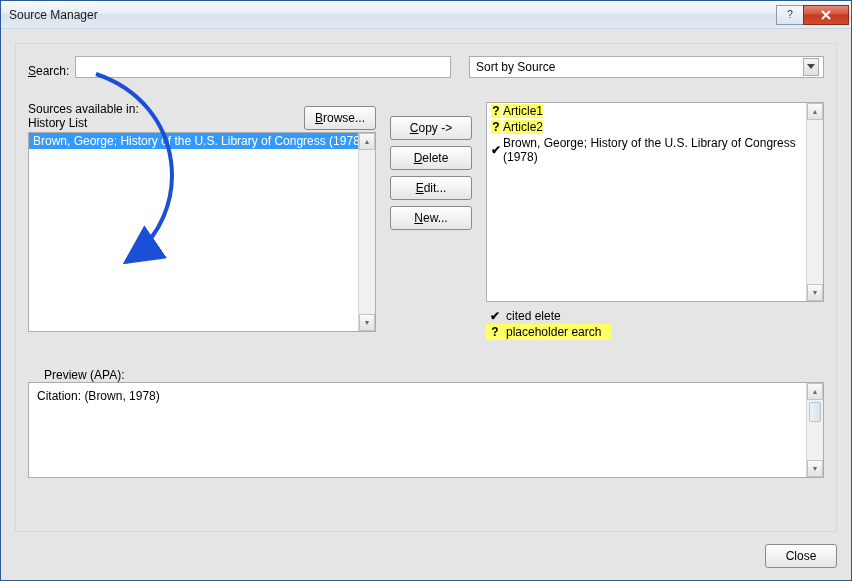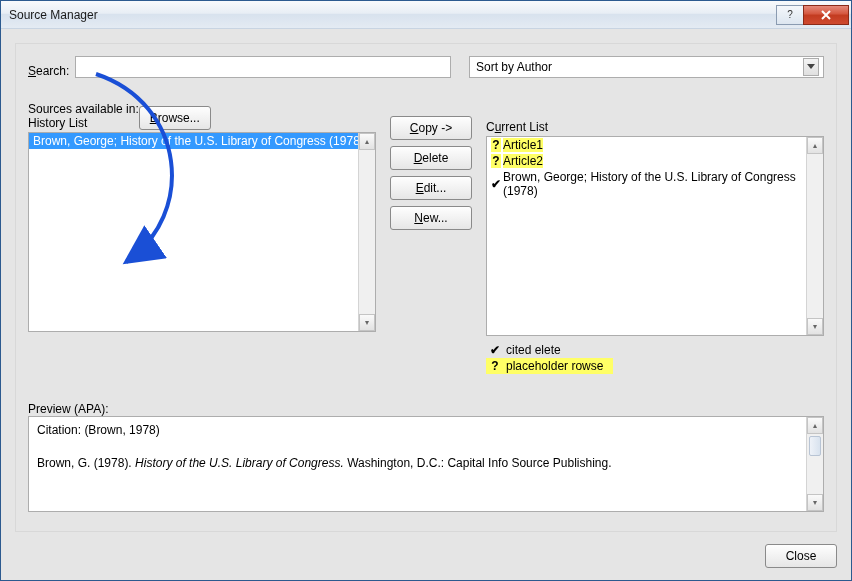--- a/index.html
+++ b/index.html
@@ -60,21 +60,21 @@
     width: 16px; height: 18px; border: 1px solid #adadad;
     background: linear-gradient(to bottom, #f4f4f4, #e0e0e0);
     display: flex; align-items: center; justify-content: center;
   }
   .columns {
     display: flex; align-items: flex-start; gap: 14px;
   }
   .col-left { width: 348px; }
   .col-mid { width: 82px; }
   .col-right { flex: 1; }
-  .browse-row { display: flex; align-items: flex-end; margin-bottom: 2px; }
+  .browse-row { display: flex; justify-content: space-between; align-items: flex-end; margin-bottom: 2px; }
   .btn {
     min-width: 72px; height: 24px;
     border: 1px solid #8a8a8a;
     border-radius: 3px;
     background: linear-gradient(to bottom, #fefefe, #e6e6e6);
     padding: 0 10px;
     display: inline-flex; align-items: center; justify-content: center;
     cursor: default;
   }
   .listbox {
@@ -99,28 +99,28 @@
   }
   .mark {
     width: 10px; display: inline-block; text-align: center; font-weight: bold;
   }
   .highlight { background: #ffff66; }
   .mid-buttons { display: flex; flex-direction: column; gap: 6px; margin-top: 14px; }
   .col-right .label-top { margin-top: 18px; margin-bottom: 2px; }
   .legend { margin-top: 6px; }
   .legend-row { display: flex; align-items: center; gap: 6px; padding: 1px 0 1px 4px; }
   .legend-row.highlight { display: inline-flex; padding-right: 10px; }
-  .preview-label { margin-top: 28px; }
+  .preview-label { margin-top: 28px; margin-left: 16px; }
   .preview-box {
     border: 1px solid #adadad; background: #fff;
     height: 96px; padding: 6px 8px; position: relative;
     overflow: hidden;
   }
   .preview-box .scrollbar { right:0; }
-  .preview-line { margin-bottom: 19px; }
+  .preview-line { margin-bottom: 3px; }
   .italic { font-style: italic; }
   .close-row {
     position: absolute; right: 14px; bottom: 12px;
   }
   svg.arrow-annot {
     position: absolute; pointer-events: none;
   }
 </style>
 </head>
 <body>
@@ -139,21 +139,21 @@
     </div>
   </div>
 
   <div class="client">
     <div class="inner">
 
       <div class="row search-row">
         <span class="label"><span class="underline">S</span>earch:</span>
         <input class="search-input" style="">
         <div class="sort-select">
-          <span>Sort by Author</span>
+          <span>Sort by Source</span>
           <span class="dd-arrow">
             <svg width="8" height="6" viewBox="0 0 8 6">
                 <path d="M0 0 L8 0 L4 5 Z" fill="#444"></path>
               </svg>
           </span>
         </div>
       </div>
 
       <div class="columns">
 
@@ -181,21 +181,20 @@
         <div class="col-mid">
           <div class="mid-buttons">
             <div class="btn"><span class="underline">C</span>opy -&gt;</div>
             <div class="btn"><span class="underline">D</span>elete</div>
             <div class="btn"><span class="underline">E</span>dit...</div>
             <div class="btn"><span class="underline">N</span>ew...</div>
           </div>
         </div>
 
         <div class="col-right">
-          <div class="label label-top">C<span class="underline">u</span>rrent List</div>
           <div class="listbox">
             <div class="listbox-inner">
               <div class="list-item">
                 <span class="mark highlight">?</span>
                 <span class="highlight">Article1</span>
               </div>
               <div class="list-item">
                 <span class="mark highlight">?</span>
                 <span class="highlight">Article2</span>
               </div>
@@ -209,21 +208,21 @@
               <div class="sb-btn">▾</div>
             </div>
           </div>
           <div class="legend">
             <div class="legend-row">
               <span class="mark">✔</span>
               <span>cited elete</span>
             </div>
             <div class="legend-row highlight">
               <span class="mark">?</span>
-              <span>placeholder rowse</span>
+              <span>placeholder earch</span>
             </div>
           </div>
 
           <svg class="arrow-annot" width="140" height="220" style="left:60px; top:20px;">
             <defs>
               <marker id="ah" markerWidth="12" markerHeight="12" refX="9" refY="5" orient="auto">
                 <path d="M0 0 L10 5 L0 10 Z" fill="#1a4fd6"></path>
               </marker>
             </defs>
             <path d="M 20 10 C 110 40, 120 150, 50 198" stroke="#1a4fd6" stroke-width="4" fill="none" marker-end="url(#ah)"></path>
@@ -231,23 +230,20 @@
         </div>
 
       </div>
 
       <div class="label preview-label">Preview (APA):</div>
       <div class="preview-box">
         <div class="preview-line">
           <span>Citation:</span>
           <span>(Brown, 1978)</span>
         </div>
-        <div>
-          <span>Brown, G. (1978). </span><span class="italic">History of the U.S. Library of Congress.</span><span> Washington, D.C.: Capital Info Source Publishing.</span>
-        </div>
         <div class="scrollbar">
           <div class="sb-btn">▴</div>
           <div style="flex:1; position:relative;">
             <div style="position:absolute; top:2px; right:2px; left:2px; height:20px; background:linear-gradient(to right,#eef2f8,#d8e2ee); border:1px solid #b8c4d4; border-radius:2px;"></div>
           </div>
           <div class="sb-btn">▾</div>
         </div>
       </div>
 
     </div>

